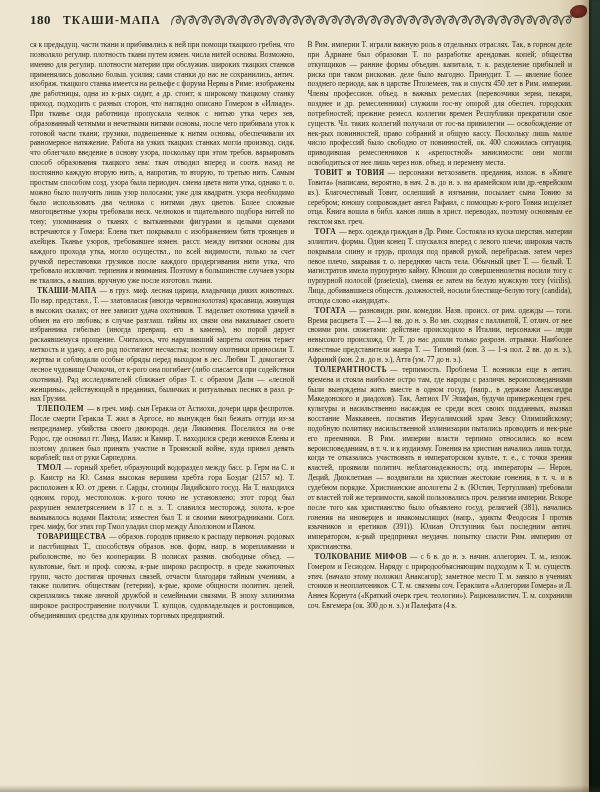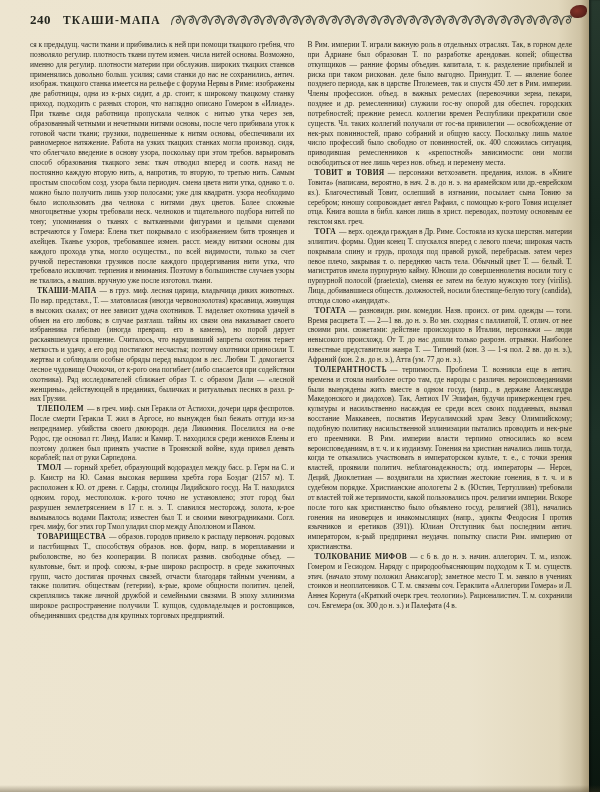--- a/index.html
+++ b/index.html
@@ -35,21 +35,21 @@
   .entry { text-indent:7px; }
   .entry.cont { text-indent:0; }
   .headword { font-weight:bold; letter-spacing:.35px; margin-right:3px;margin-top:9px; }
 </style>
 </head>
 <body>
 
 <div class="page">
 
   <header>
-    <span class="pagenum">240</span>
+    <span class="pagenum">180</span>
     <span class="runtitle">ТКАШИ-МАПА</span>
     <svg class="ornament" height="12" preserveAspectRatio="none" xmlns="http://www.w3.org/2000/svg">
       <defs>
         <pattern id="wv" width="13" height="12" patternUnits="userSpaceOnUse">
           <path d="M0.5 10.5 C 1 4 3.5 1.5 6.8 2.4 C 9.8 3.3 10.4 7.4 8.4 8.8 C 6.7 9.9 4.9 8.4 5.5 6.4 C 5.9 5.1 7.4 5 7.9 6 M6.8 2.4 C 9.3 0.8 11.9 2.6 12.9 10.5" fill="none" stroke="#454a40" stroke-width="1.1" stroke-linecap="round"></path>
         </pattern>
       </defs>
       <rect width="100%" height="12" fill="url(#wv)"></rect>
     </svg>
   </header>

